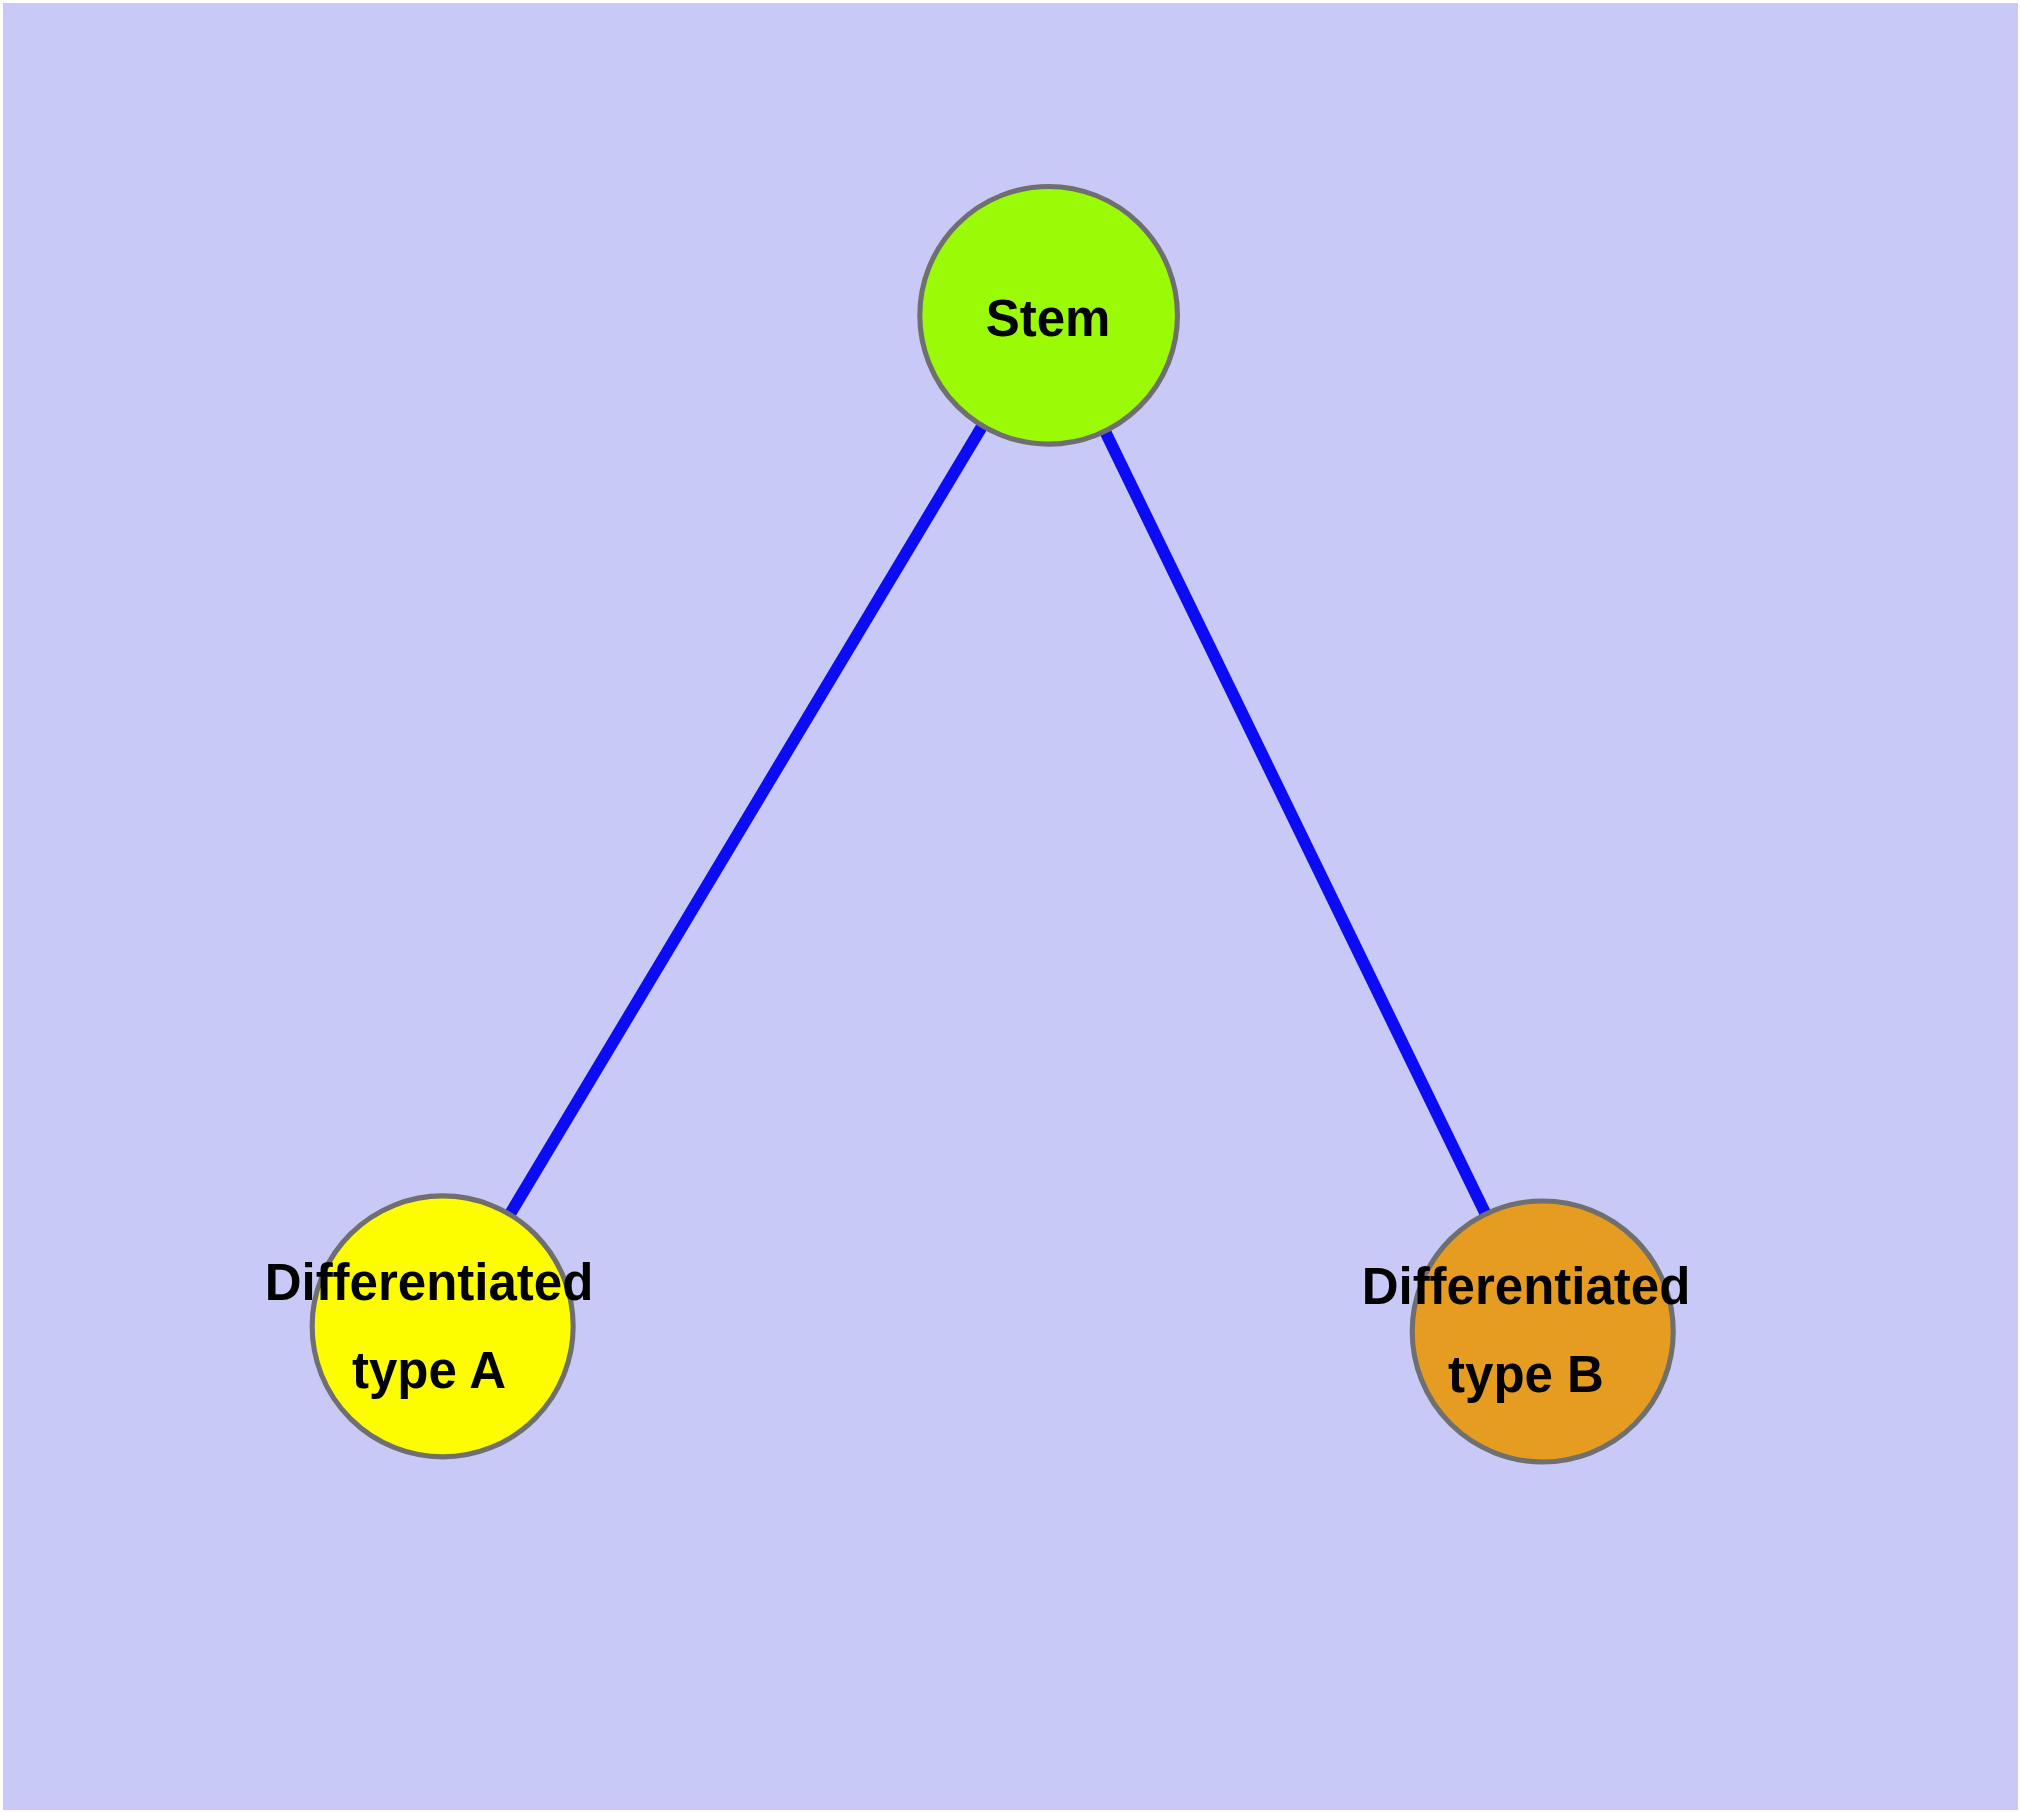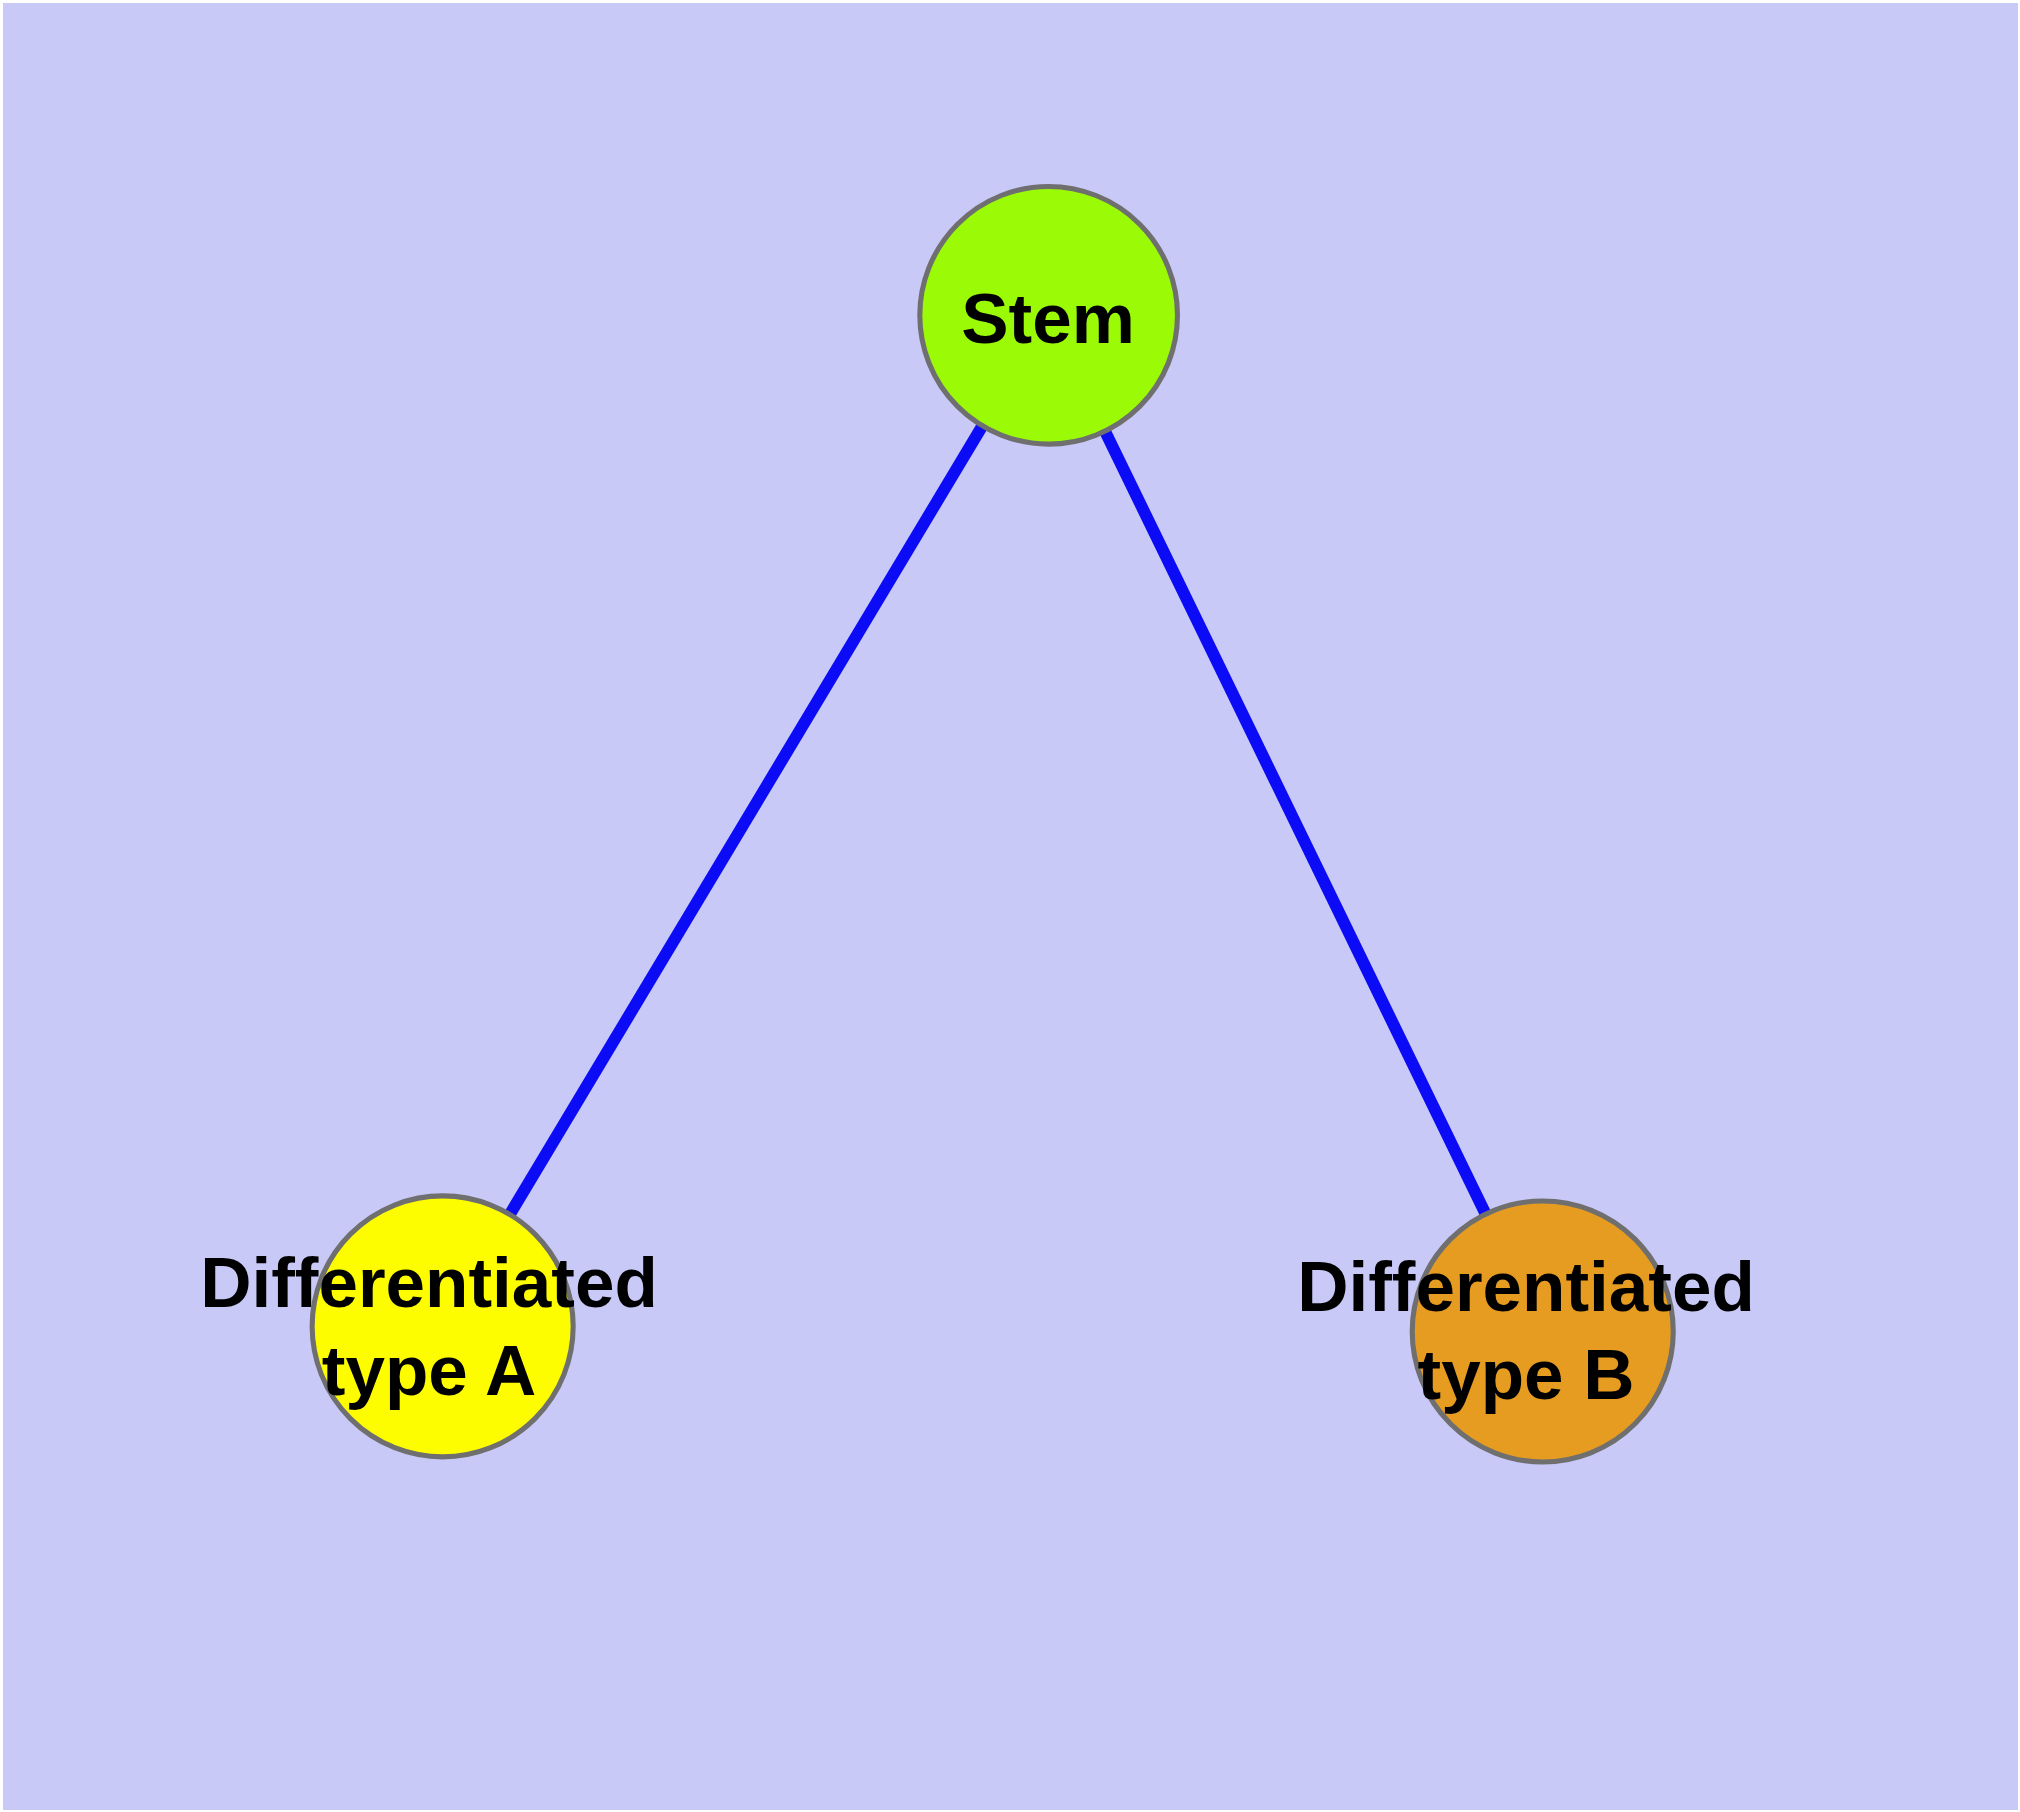--- a/index.html
+++ b/index.html
@@ -26,21 +26,21 @@
     position: absolute;
     left: 0;
     top: 0;
     width: 2021px;
     height: 1812px;
   }
   .node-label {
     position: absolute;
     transform: translate(-50%, -50%);
     width: max-content;
-    font-size: 71px;
+    font-size: 51px;
     font-weight: bold;
     line-height: 88px;
     color: #000000;
     text-align: center;
     white-space: pre-line;
     letter-spacing: 0px;
   }
 </style>
 </head>
 <body>

